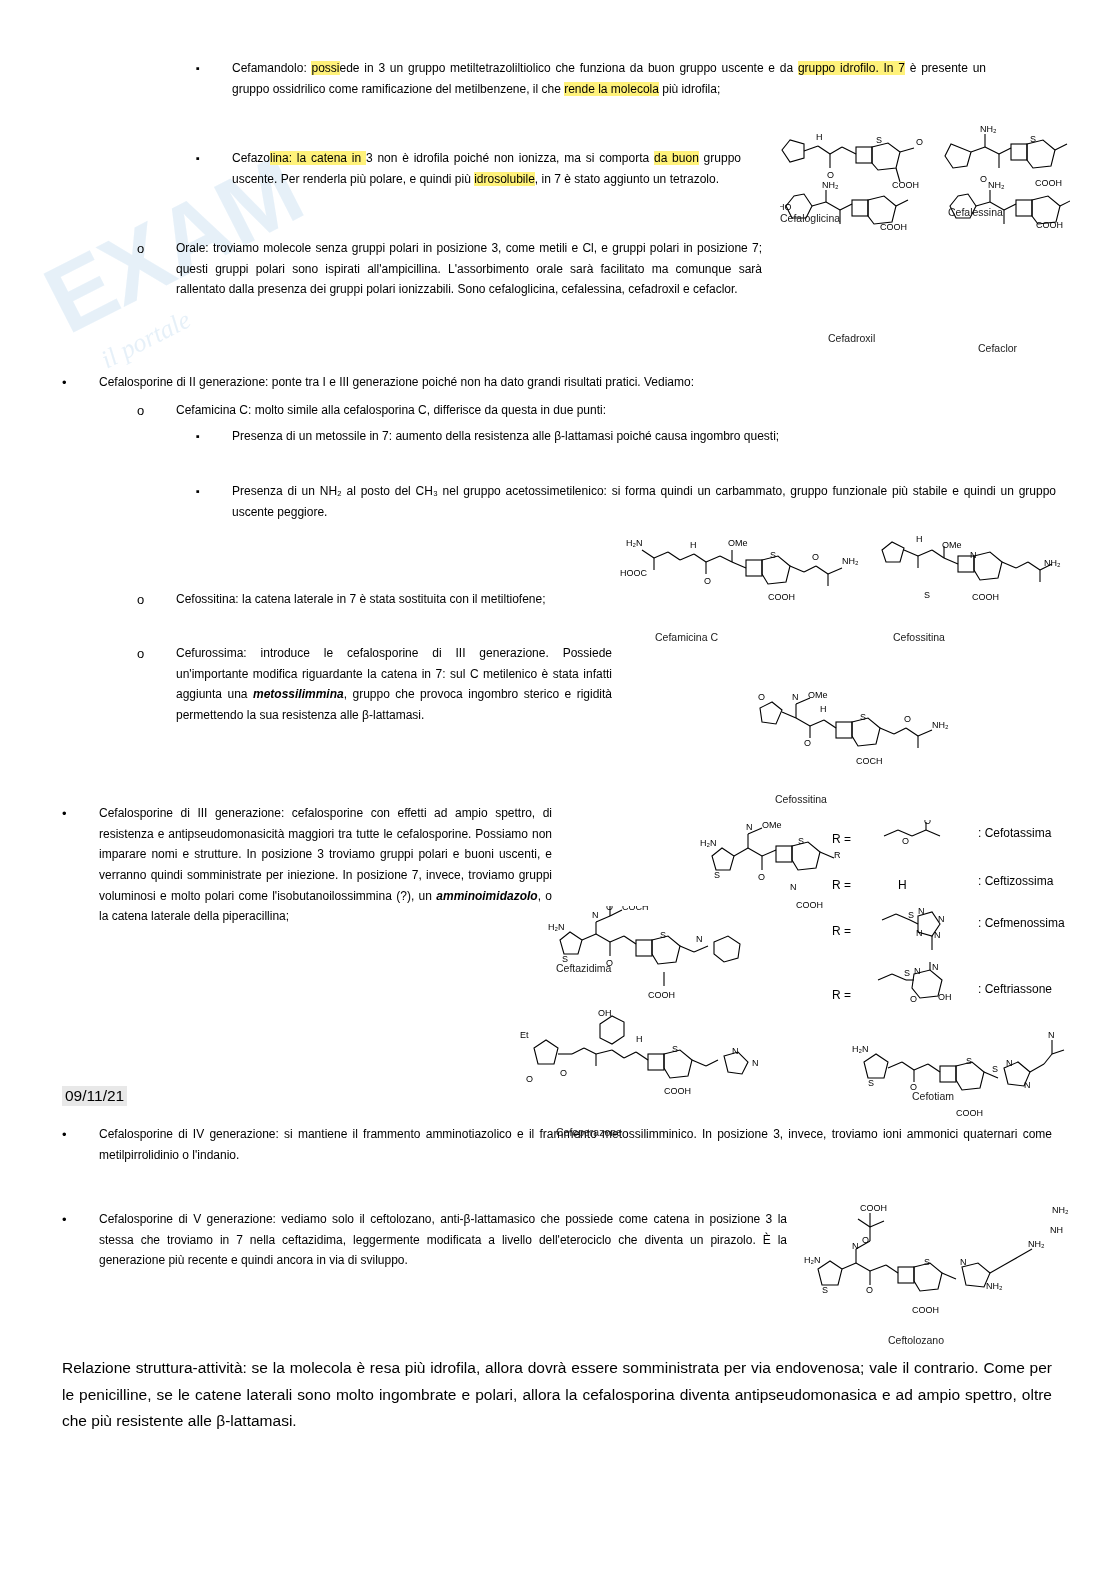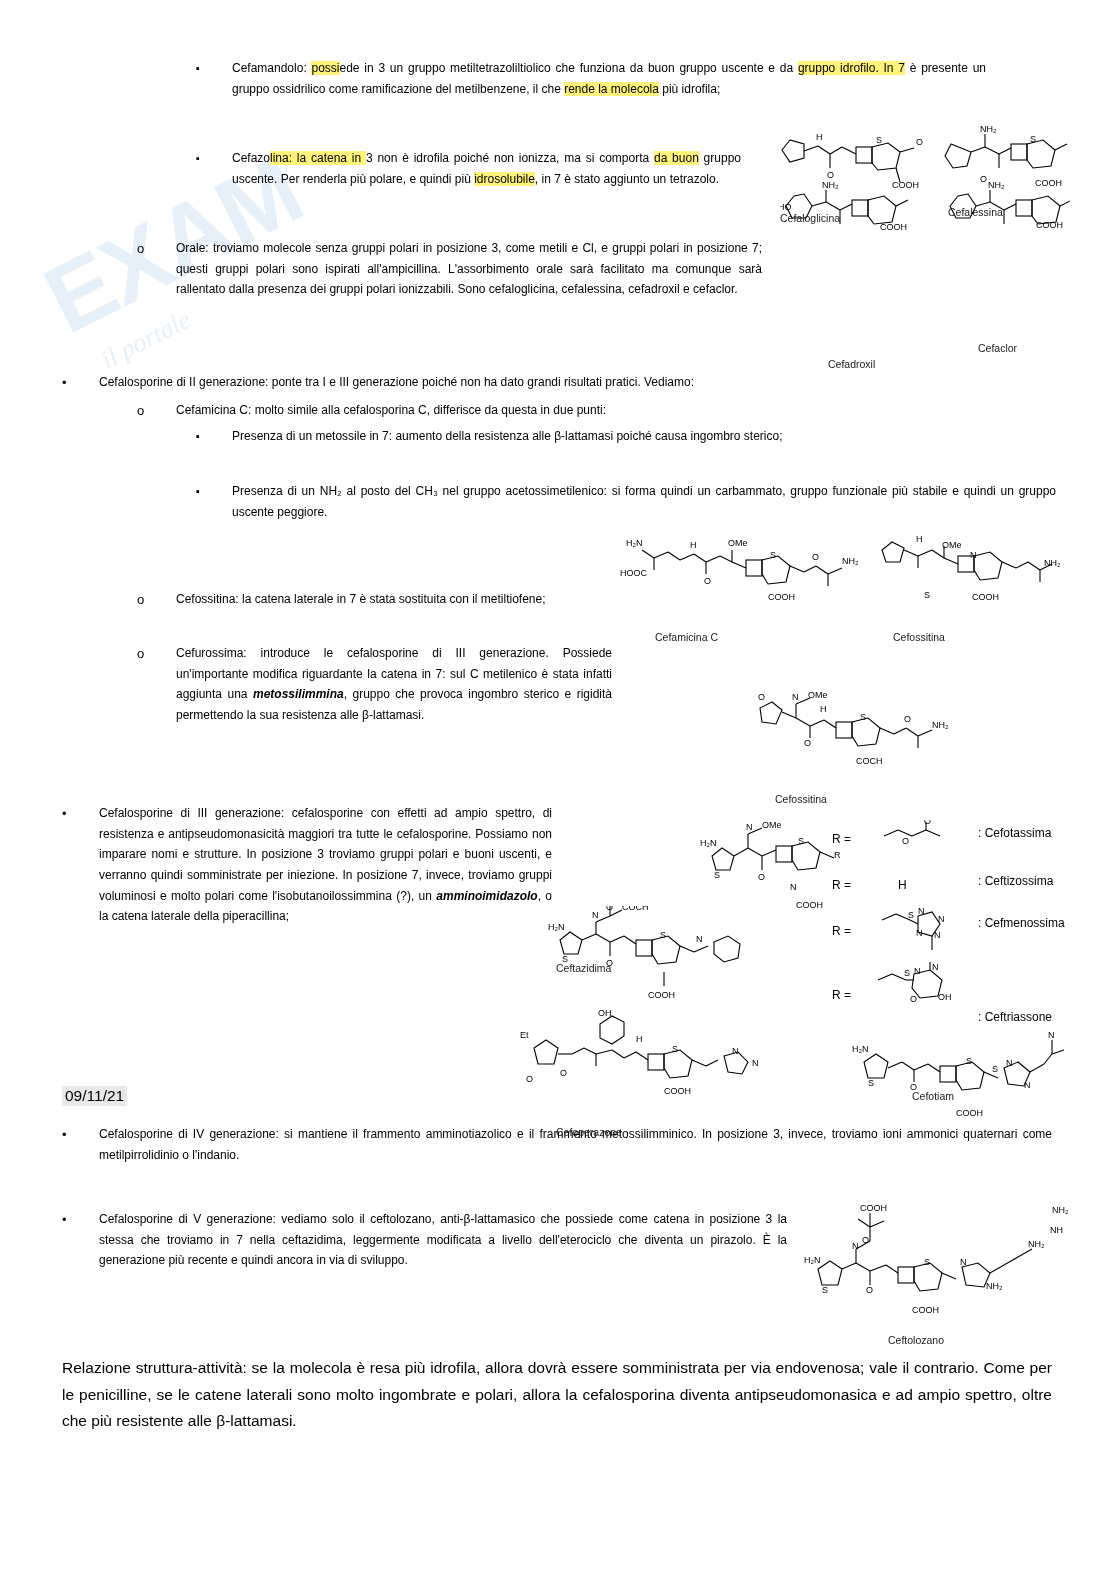--- a/index.html
+++ b/index.html
@@ -151,21 +151,21 @@
     <div class="bullet-body">Cefalosporine di II generazione: ponte tra I e III generazione poiché non ha dato grandi risultati pratici. Vediamo:</div>
   </div>
 
   <div class="bullet-row" style="left:137px; top:400px; width:915px;">
     <div class="bullet-mark b-circ" style="width:39px;">o</div>
     <div class="bullet-body">Cefamicina C: molto simile alla cefalosporina C, differisce da questa in due punti:</div>
   </div>
 
   <div class="bullet-row" style="left:196px; top:426px; width:860px;">
     <div class="bullet-mark b-sq" style="width:36px;">▪</div>
-    <div class="bullet-body">Presenza di un metossile in 7: aumento della resistenza alle β-lattamasi poiché causa ingombro sterico;</div>
+    <div class="bullet-body">Presenza di un metossile in 7: aumento della resistenza alle β-lattamasi poiché causa ingombro questi;</div>
   </div>
 
   <div class="bullet-row" style="left:196px; top:481px; width:860px;">
     <div class="bullet-mark b-sq" style="width:36px;">▪</div>
     <div class="bullet-body">Presenza di un NH₂ al posto del CH₃ nel gruppo acetossimetilenico: si forma quindi un carbammato, gruppo funzionale più stabile e quindi un gruppo uscente peggiore.</div>
   </div>
 
 
   <div class="bullet-row" style="left:137px; top:589px; width:475px;">
     <div class="bullet-mark b-circ" style="width:39px;">o</div>
@@ -266,21 +266,21 @@
         <polygon points="82,22 98,18 110,28 106,44 88,46 82,38"></polygon>
         <line x1="110" y1="28" x2="122" y2="22"></line>
       </g>
       <text class="atom" x="208" y="78">NH₂</text>
       <text class="atom" x="256" y="118">COOH</text>
       <text class="atom" x="292" y="92">Cl</text>
     </svg>
   </div>
   <div class="fig-cap" style="left:780px; top:212px;">Cefaloglicina</div>
   <div class="fig-cap" style="left:948px; top:206px;">Cefalessina</div>
-  <div class="fig-cap" style="left:828px; top:358px;">Cefadroxil</div>
+  <div class="fig-cap" style="left:828px; top:332px;">Cefadroxil</div>
   <div class="fig-cap" style="left:978px; top:342px;">Cefaclor</div>
 
   <div class="fig" style="left:620px; top:528px;">
     <svg width="450" height="100" viewBox="0 0 450 100">
       <g class="struct-line">
 
         <line x1="22" y1="22" x2="34" y2="30"></line>
         <line x1="34" y1="30" x2="34" y2="42"></line>
         <line x1="34" y1="30" x2="48" y2="24"></line>
         <line x1="48" y1="24" x2="60" y2="32"></line>
@@ -427,21 +427,21 @@
       </g>
       <text class="atom" x="30" y="12">S</text>
       <text class="atom" x="40" y="8">N</text>
       <text class="atom" x="60" y="16">N</text>
       <text class="atom" x="56" y="32">N</text>
       <text class="atom" x="38" y="30">N</text>
     </svg>
   </div>
 
   <div class="rlab" style="left:832px; top:988px;">R =</div>
-  <div class="rlab" style="left:978px; top:982px;margin-top:28px;">: Ceftriassone</div>
+  <div class="rlab" style="left:978px; top:982px;">: Ceftriassone</div>
   <div class="fig" style="left:876px; top:962px;">
     <svg width="95" height="56" viewBox="0 0 95 56">
       <g class="struct-line">
         <line x1="2" y1="18" x2="16" y2="12"></line>
         <line x1="16" y1="12" x2="30" y2="18"></line>
         <polygon points="38,12 54,8 66,18 62,34 44,36 36,26"></polygon>
         <line x1="30" y1="18" x2="38" y2="18"></line>
         <line x1="54" y1="8" x2="54" y2="0"></line>
       </g>
       <text class="atom" x="28" y="14">S</text>

